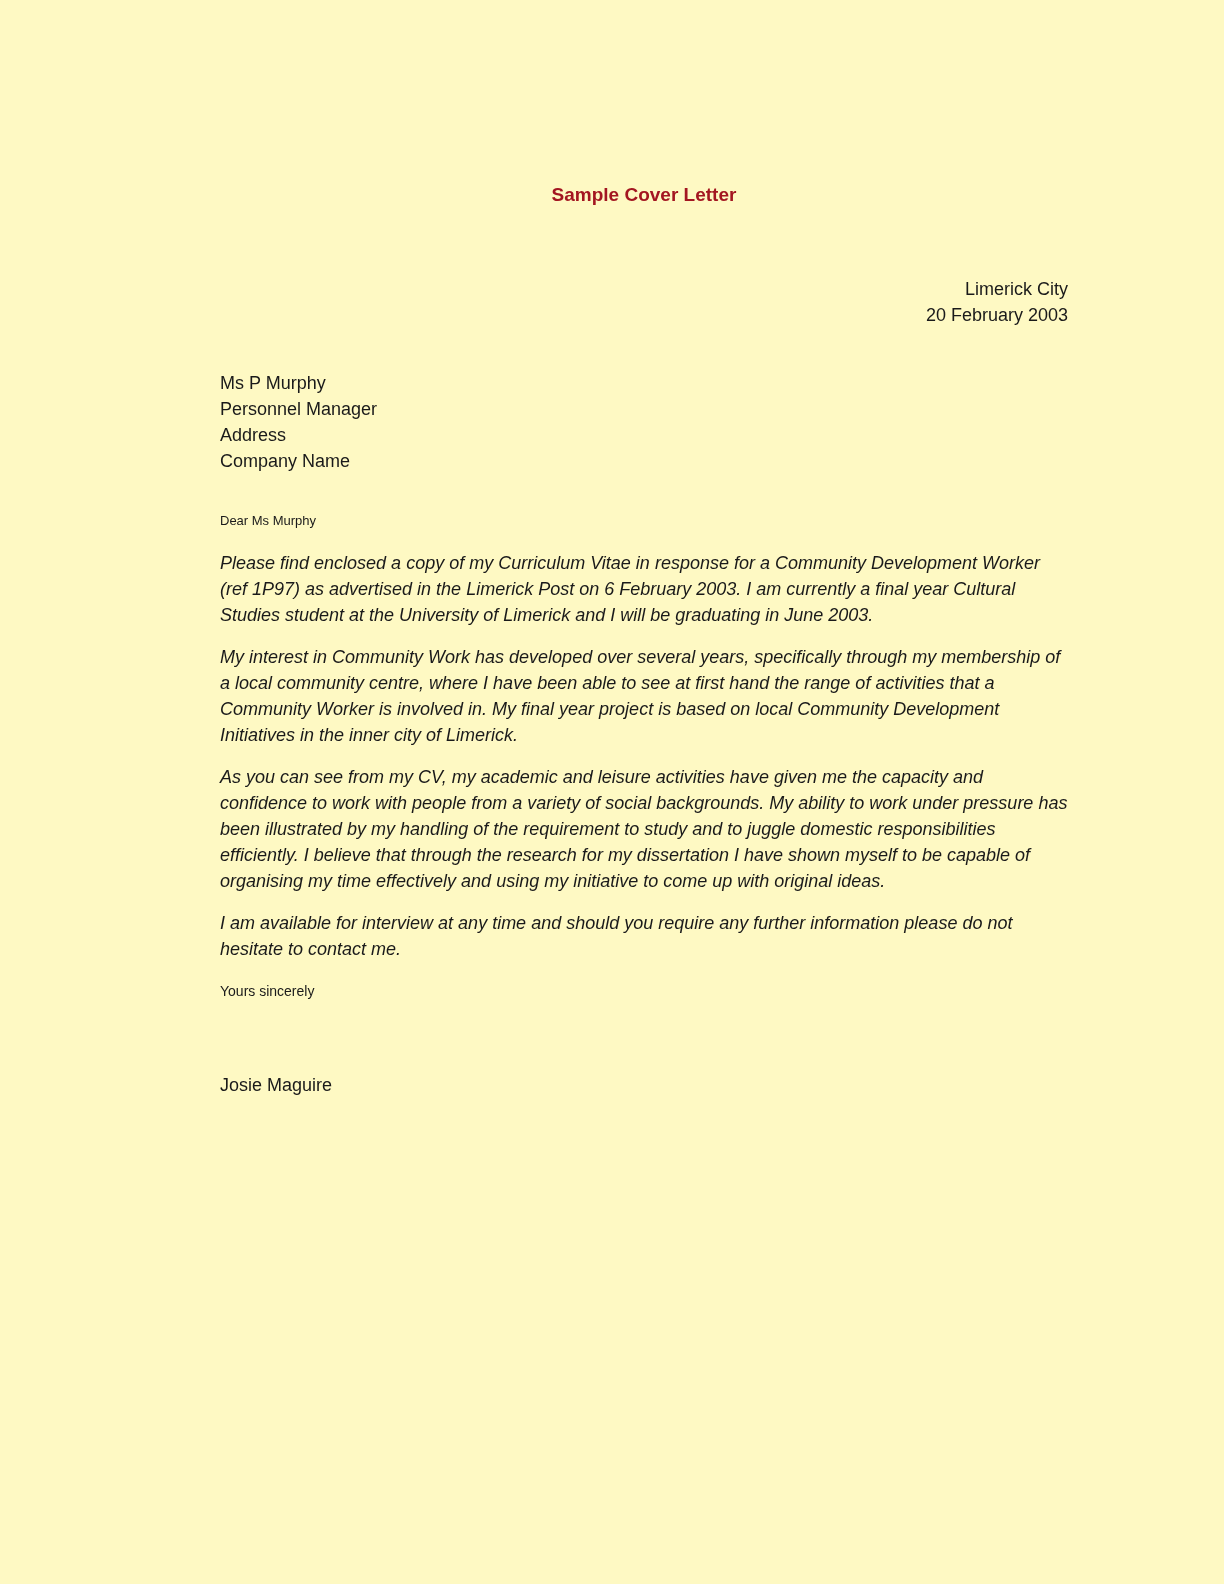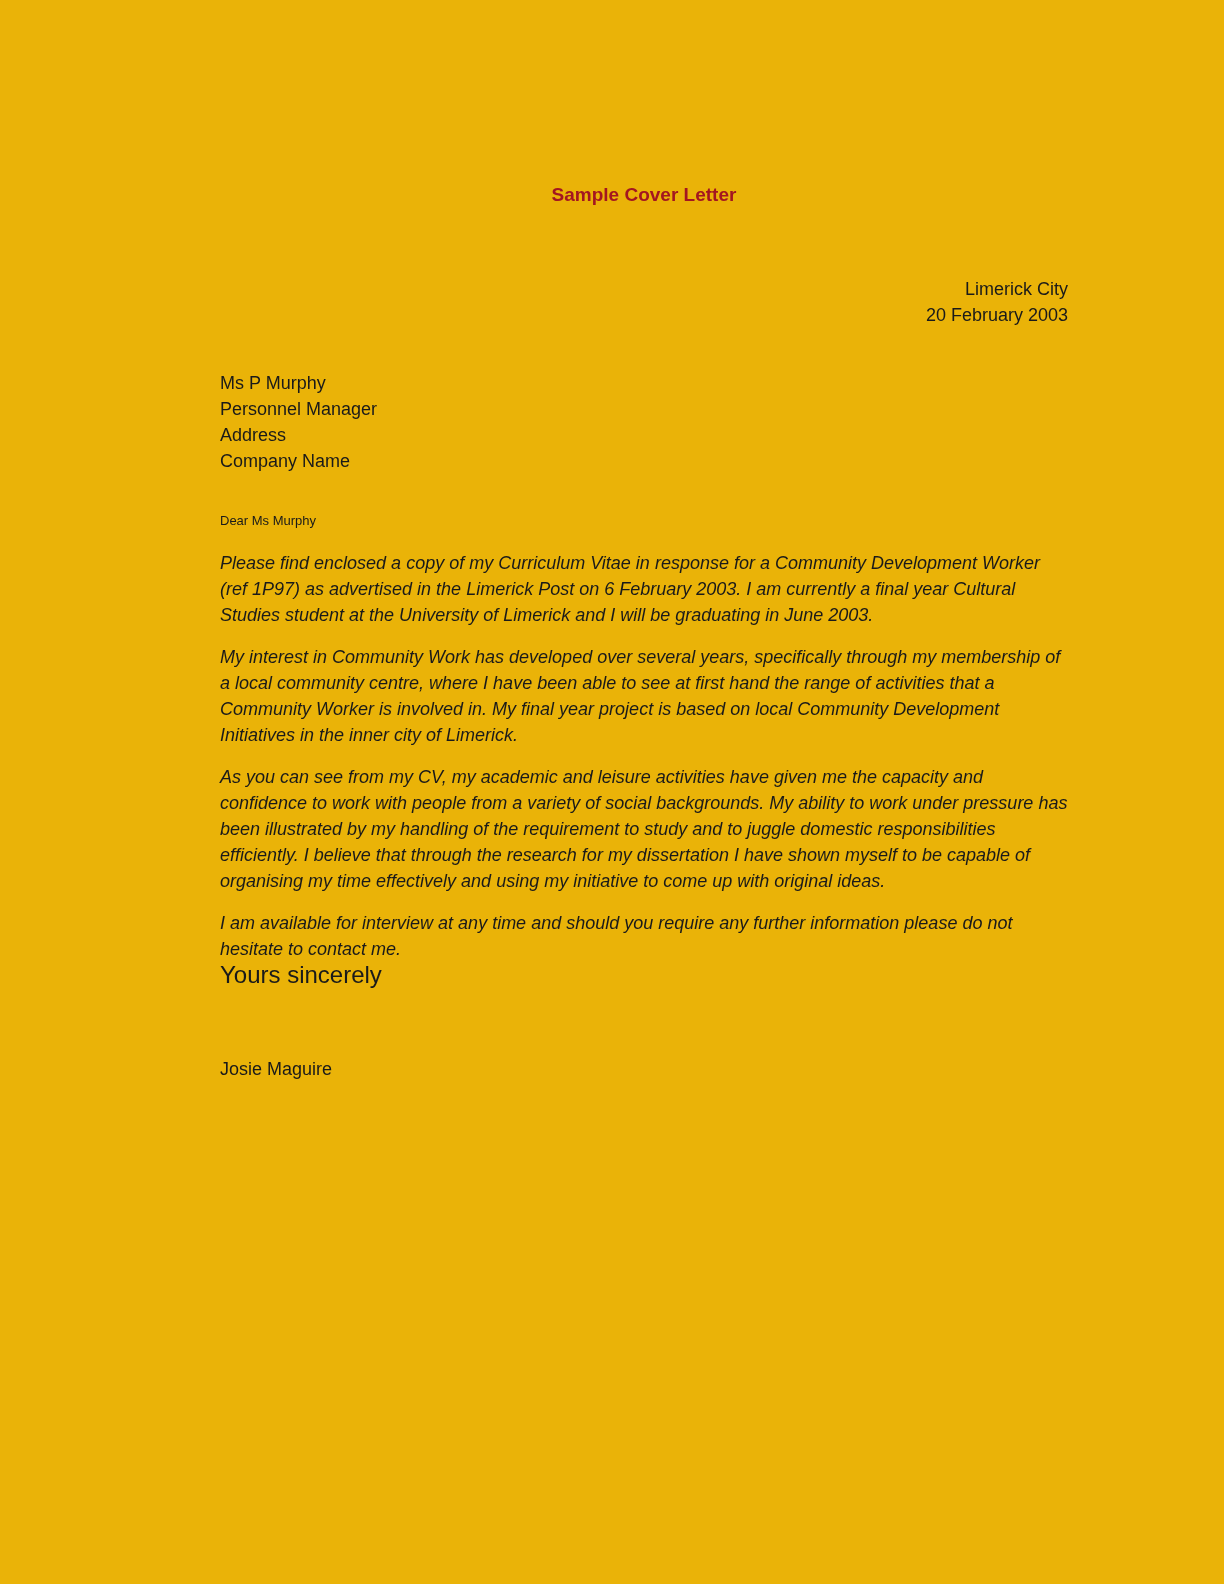--- a/index.html
+++ b/index.html
@@ -4,21 +4,21 @@
 <style>
   html, body {
     margin: 0;
     padding: 0;
     background: #ffffff;
   }
   .page {
     position: relative;
     width: 1224px;
     height: 1584px;
-    background: #eab308;
+    background: #fef9c3;
     font-family: "Liberation Sans", "DejaVu Sans", sans-serif;
     color: #1a1a1a;
     overflow: hidden;
   }
   .content {
     position: absolute;
     left: 220px;
     top: 0;
     width: 848px;
   }
@@ -48,21 +48,22 @@
     line-height: 26px;
   }
   .body-paragraph {
     margin: 16px 0 0 0;
     font-size: 18px;
     line-height: 26px;
     text-align: left;
     font-style: italic;
   }
   .closing {
-    font-size: 24px;
+    margin-top: 16px;
+    font-size: 14px;
     line-height: 26px;
   }
   .signature {
     margin-top: 68px;
     font-size: 18px;
     line-height: 26px;
   }
 </style>
 </head>
 <body>

